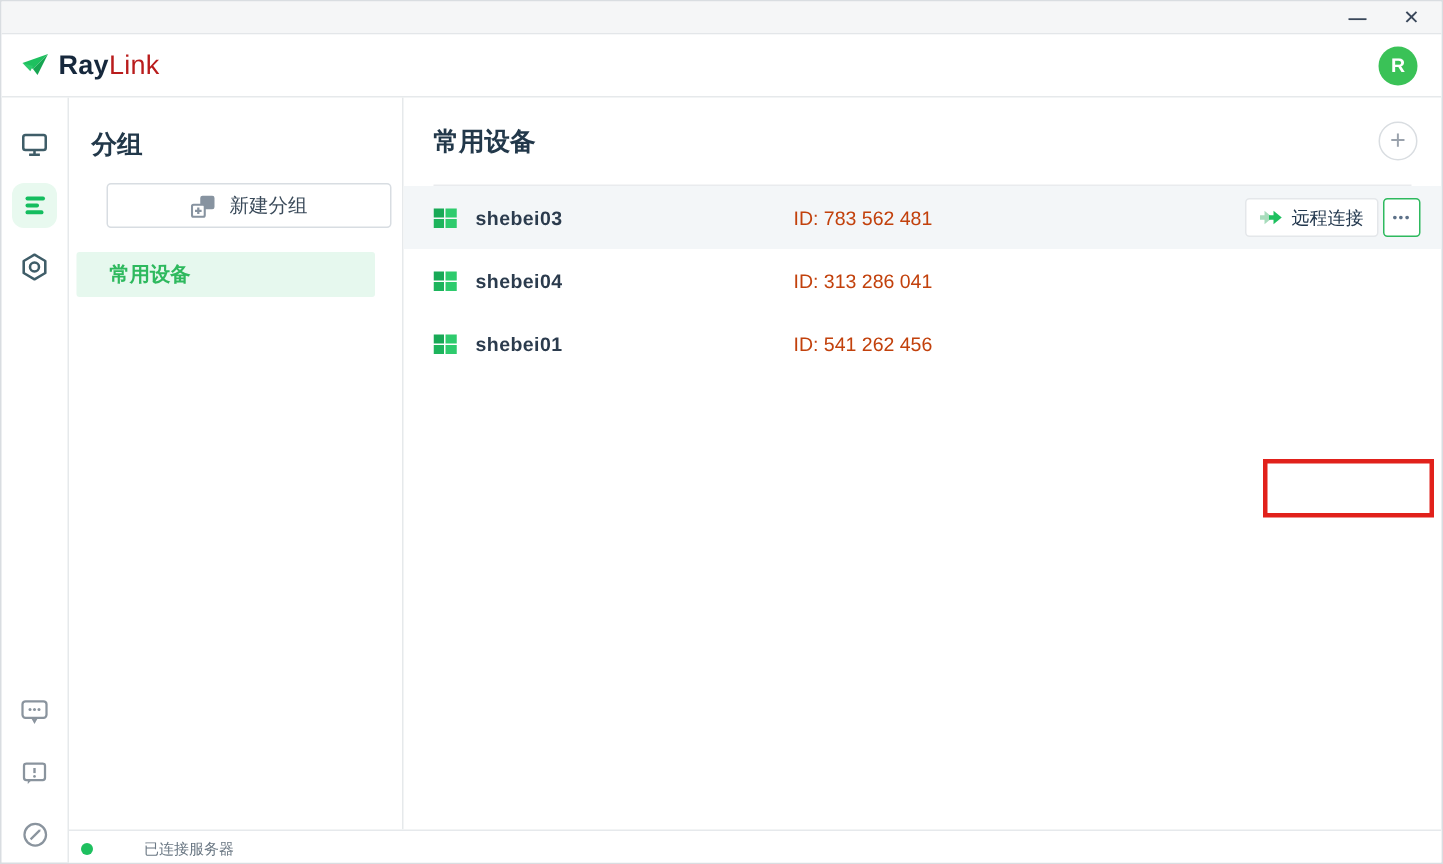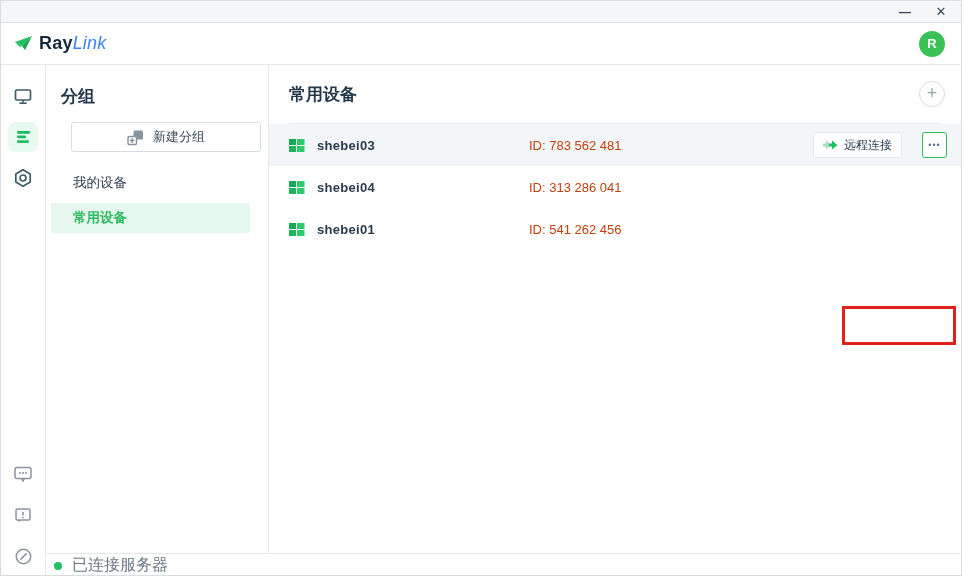--- a/index.html
+++ b/index.html
@@ -9,21 +9,21 @@
   
   .titlebar { height:22px; background:#f5f6f7; border-bottom:1px solid #e3e6e9; display:flex; justify-content:flex-end; align-items:center; padding-right:12px; gap:20px; }
   .win-btn { color:#39475a; font-size:13px; line-height:1; cursor:pointer; width:16px; text-align:center; }
   .win-btn.min { font-weight:bold; font-size:12px; }
 
   
   .logobar { height:42px; background:#fff; border-bottom:1px solid #e6e9eb; display:flex; align-items:center; padding:0 16px 0 12px; }
   .brand { display:flex; align-items:center; gap:4px; }
   .brand-text { font-size:18px; color:#16283c; letter-spacing:.2px; }
   .brand-text b { font-weight:700; }
-  .brand-text span { font-weight:400; color:#3b82f6;font-style:italic; }
+  .brand-text span { font-weight:400; color:#b91c1c; }
   .avatar { margin-left:auto; width:26px; height:26px; border-radius:50%; background:#3ac257; color:#fff; font-size:13px; font-weight:700; display:flex; align-items:center; justify-content:center; cursor:pointer; }
 
   
   .content { display:flex; height:512px; }
   .rail { width:45px; border-right:1px solid #e6e9eb; display:flex; flex-direction:column; align-items:center; padding:16px 0 6px; }
   .rail-top, .rail-bottom { display:flex; flex-direction:column; align-items:center; gap:11px; }
   .rail-bottom { margin-top:auto; }
   .rail-item { width:30px; height:30px; border-radius:8px; display:flex; align-items:center; justify-content:center; cursor:pointer; }
   .rail-item.active { background:#e8f9ef; }
 
@@ -42,34 +42,34 @@
   .main { flex:1; position:relative; }
   .main-header { height:58px; display:flex; align-items:center; padding:0 16px 0 20px; }
   .main-title { font-size:17px; font-weight:700; color:#22384a; }
   .add-btn { margin-left:auto; width:26px; height:26px; border:1px solid #d9dde1; border-radius:50%; color:#9aa2ac; font-size:18px; font-weight:300; display:flex; align-items:center; justify-content:center; cursor:pointer; line-height:1; padding-bottom:2px; }
   .list-divider { margin:0 20px; border-top:1px solid #e9ebee; }
 
   .dev-row { position:relative; height:42px; display:flex; align-items:center; padding:0 14px 0 20px; }
   .dev-row.hovered { background:#f3f6f8; }
   .dev-name { margin-left:12px; font-size:13px; font-weight:700; color:#2b3b4d; letter-spacing:.3px; }
   .dev-id { position:absolute; left:260px; font-size:13px; color:#c2410c; }
-  .row-actions { margin-left:auto; display:flex; align-items:center; gap:20px; }
+  .row-actions { margin-left:auto; display:flex; align-items:center; gap:3px; }
   .act-btn { height:26px; background:#fff; border:1px solid #e4e7ea; border-radius:3px; display:flex; align-items:center; gap:5px; padding:0 9px; font-size:12px; color:#23384e; cursor:pointer; }
   .more-btn { width:25px; height:26px; background:#fff; border:1px solid #2eb95e; border-radius:3px; color:#5d7189; font-size:9px; letter-spacing:1px; display:flex; align-items:center; justify-content:center; cursor:pointer; }
 
   
   .ctx-menu { position:absolute; left:849px; top:157px; width:106px; background:#fff; border:1px solid #e0e5e9; border-radius:3px; box-shadow:0 4px 12px rgba(40,60,80,.10); padding:4px 0; z-index:10; }
   .ctx-item { height:30px; line-height:30px; padding-left:11px; font-size:13px; color:#44566a; cursor:pointer; white-space:nowrap; }
   .ctx-item.highlighted { background:#ececec; color:#55606c; }
   .annotation-box { position:absolute; left:841px; top:305px; width:114px; height:39px; border:3px solid #e1211b; z-index:11; pointer-events:none; }
 
   
   .statusbar { height:24px; border-top:1px solid #e6e9ec; display:flex; align-items:center; padding-left:8px; gap:10px; background:#fff; }
   .status-dot { width:8px; height:8px; border-radius:50%; background:#1ec05f; }
-  .status-text { font-size:16px; color:#6b7884; }
+  .status-text { font-size:10px; color:#6b7884;margin-left:24px; }
 
   svg { display:block; }
 </style>
 </head>
 <body>
 
 <div class="window">
 
   <div class="titlebar">
     <span class="win-btn min">—</span>
@@ -165,21 +165,20 @@
               <svg width="17" height="17" viewBox="0 0 17 17">
                 <rect x="6.5" y="1.5" width="9.5" height="9" rx="1.5" fill="#8793a0"></rect>
                 <rect x="1" y="7.5" width="8.5" height="8" rx="1" fill="#fff" stroke="#8793a0" stroke-width="1.4"></rect>
                 <line x1="5.2" y1="9.3" x2="5.2" y2="13.7" stroke="#8793a0" stroke-width="1.5"></line>
                 <line x1="3" y1="11.5" x2="7.4" y2="11.5" stroke="#8793a0" stroke-width="1.5"></line>
               </svg>
             </span>
             <span>新建分组</span>
           </div>
           <div class="sb-list">
-            <div class="sb-item">我的设备</div>
             <div class="sb-item selected">常用设备</div>
           </div>
         </div>
 
         <div class="main">
           <div class="main-header">
             <span class="main-title">常用设备</span>
             <div class="add-btn">+</div>
           </div>
           <div class="list-divider"></div>

